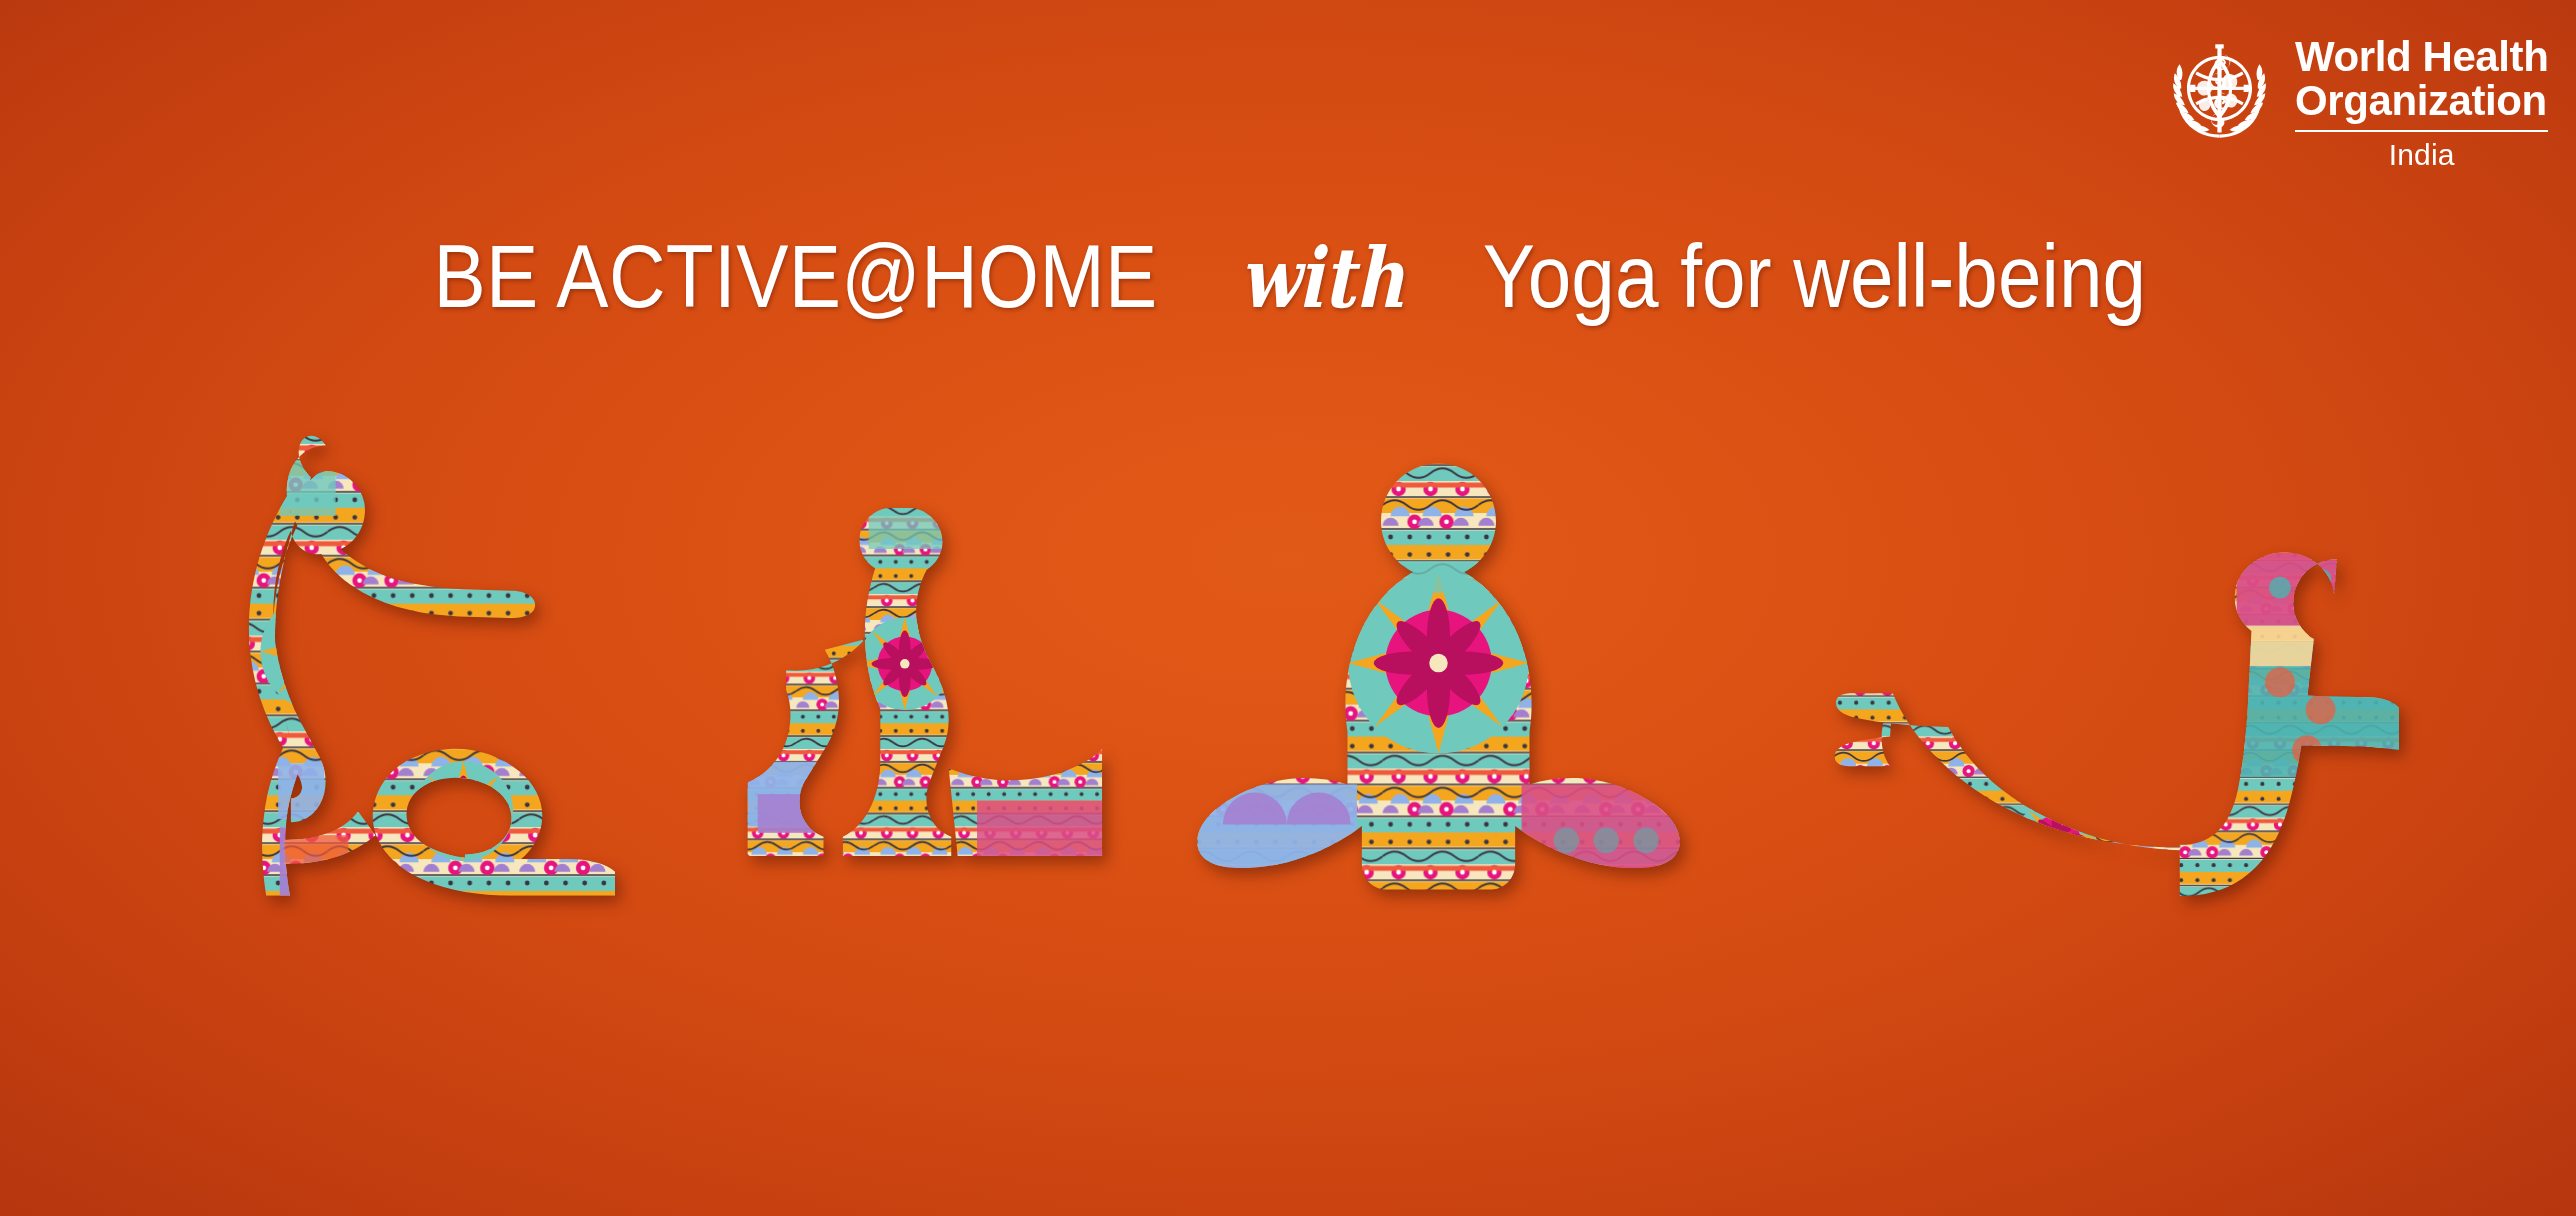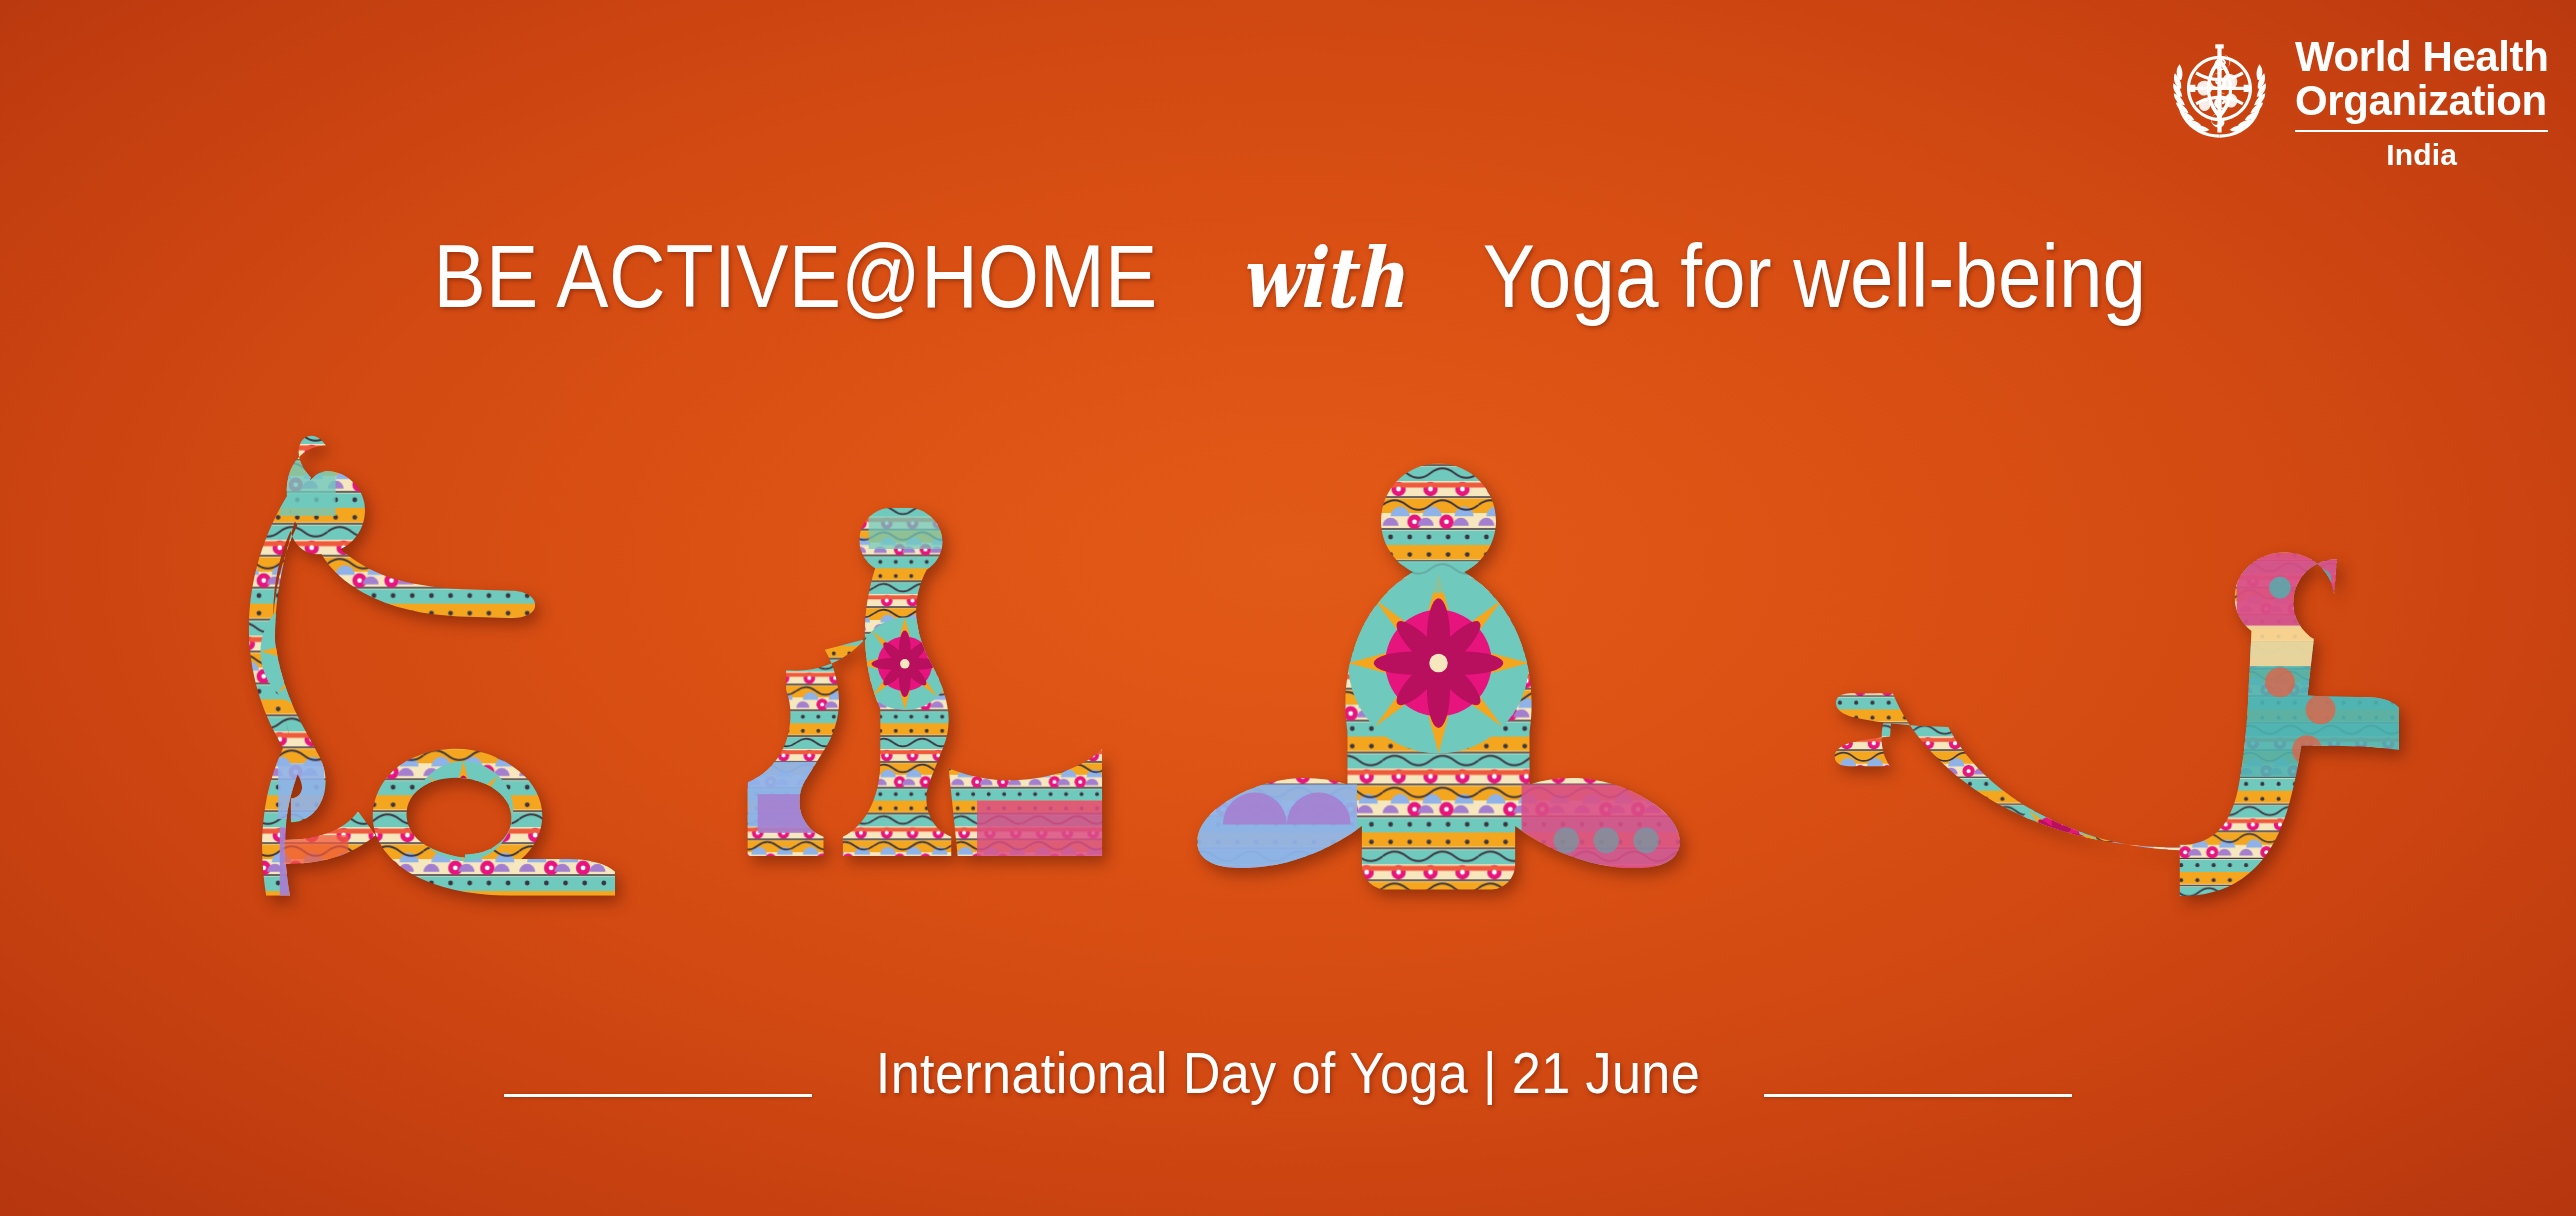--- a/index.html
+++ b/index.html
@@ -54,21 +54,21 @@
   }
   .who-rule {
     height: 2.4px;
     background: #ffffff;
     margin: 7.2px 0 5.6px 0;
     width: 100%;
   }
   .who-country {
     color: #ffffff;
     font-size: 30px;
-    font-weight: bold;
+    font-weight: normal;
     text-align: center;
     letter-spacing: 0.2px;
   }
 
   
   .headline {
     position: absolute;
     top: 225px;
     left: 0;
     width: 100%;
@@ -506,20 +506,15 @@
             <circle cx="720" cy="48" r="16"></circle>
             <circle cx="780" cy="60" r="16"></circle>
         </g>
         <g fill="#f6d79a" opacity="0.9">
           <rect x="596" y="116" width="240" height="60"></rect>
         </g>
       </g>
     </svg>
   </div>
 
-  <div class="footer">
-    <span class="footer-rule"></span>
-    <span class="footer-text">International Day of Yoga  |  21 June</span>
-    <span class="footer-rule"></span>
-  </div>
 
 </div>
 
 
 </body></html>

